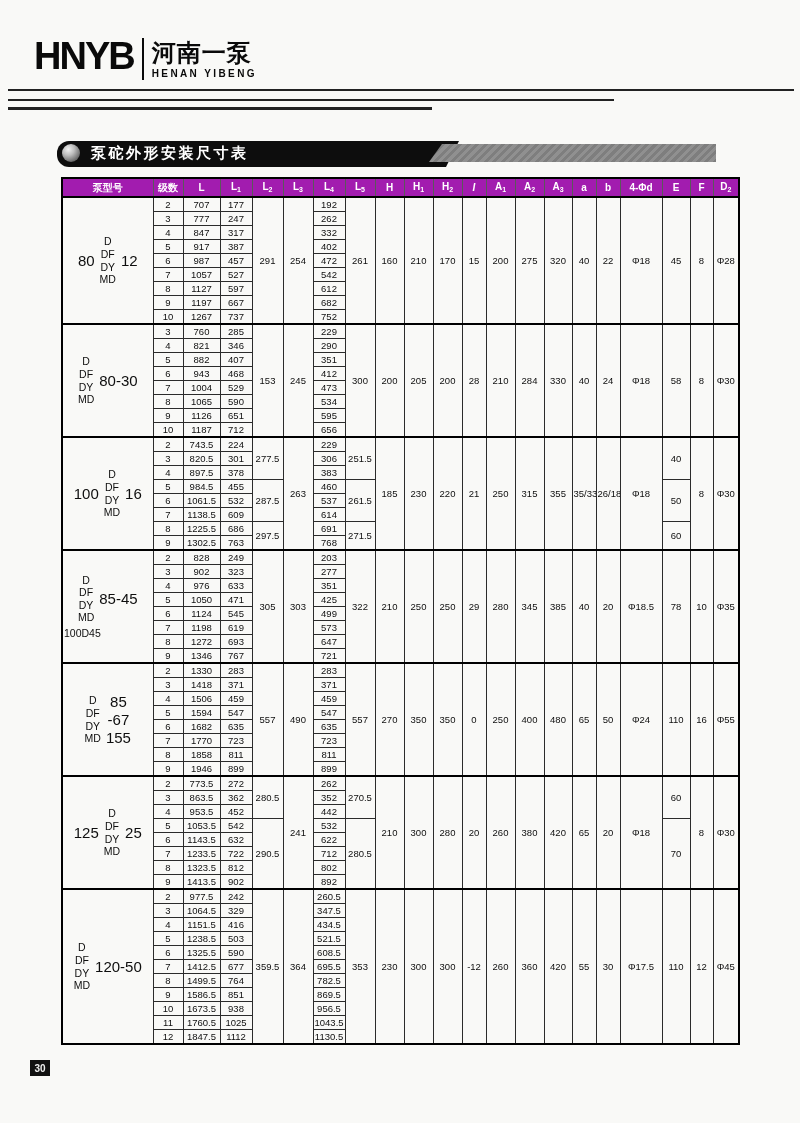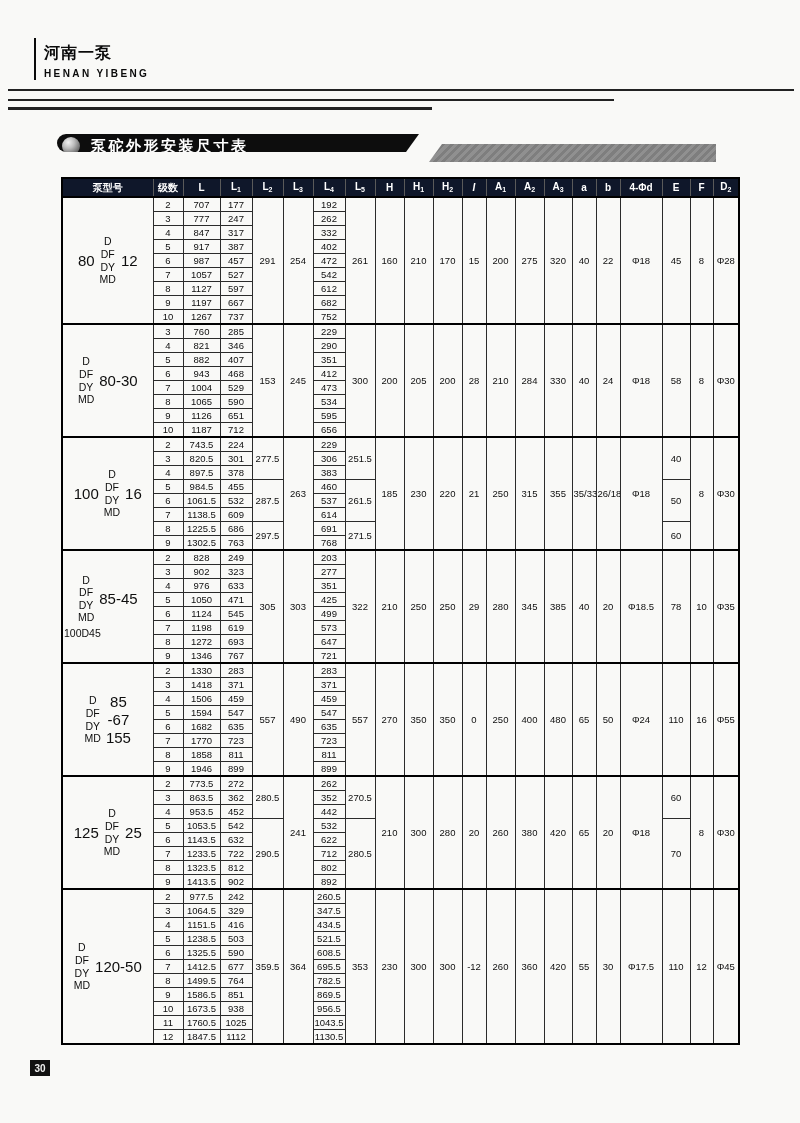--- a/index.html
+++ b/index.html
@@ -8,52 +8,53 @@
     background:#f9f9f7;
     font-family:"Liberation Sans","DejaVu Sans",sans-serif;
     color:#111;
     overflow:hidden;
   }
   
   .logo{position:absolute;top:36px;left:34px;display:flex;align-items:flex-start;gap:8px;}
   .logo-abbr{font-size:38px;font-weight:900;letter-spacing:-2px;line-height:40px;color:#0a0a0a;}
   .logo-div{width:2px;height:42px;background:#0a0a0a;margin-top:2px;}
   .logo-cnwrap{display:flex;flex-direction:column;margin-top:4px;}
-  .logo-cn{font-size:16px;font-weight:900;line-height:26px;color:#0a0a0a;letter-spacing:1px;}
+  .logo-cn{font-size:24px;font-weight:900;line-height:26px;color:#0a0a0a;letter-spacing:1px;}
   .logo-en{font-size:10px;font-weight:bold;letter-spacing:2.4px;color:#0a0a0a;margin-top:2px;}
   
   .rule{position:absolute;background:#222;}
   .rule1{top:89px;left:8px;width:786px;height:2px;}
   .rule2{top:99px;left:8px;width:606px;height:2px;}
   .rule3{top:107px;left:8px;width:424px;height:3px;}
   
   .title-bar{
-    position:absolute;top:134px;left:57px;width:362px;height:18px;
+    position:absolute;top:141px;left:57px;width:362px;height:26px;
     background:#0d0d0d;
     border-radius:12px 0 0 12px;
     clip-path:polygon(0 0,100% 0,calc(100% - 13px) 100%,0 100%);
+    padding-left:40px;
   }
   .sphere{
     position:absolute;left:5px;top:3px;width:18px;height:18px;border-radius:50%;
     background:radial-gradient(circle at 35% 30%, #f2f2f2 0%, #bdbdbd 35%, #7c7c7c 65%, #2e2e2e 100%);
   }
   .title-text{
     position:absolute;left:34px;top:0;height:24px;line-height:24px;
     color:#fff;font-size:15px;font-weight:bold;letter-spacing:2.5px;white-space:nowrap;
   }
   .gray-bar{
     position:absolute;top:144px;left:429px;width:287px;height:18px;
     background:repeating-linear-gradient(135deg,#909090 0 3px,#7e7e7e 3px 6px);
     clip-path:polygon(13px 0,100% 0,100% 100%,0 100%);
   }
   
   .tbl-wrap{position:absolute;top:177px;left:61px;}
   table{border-collapse:collapse;table-layout:fixed;width:677px;border:2px solid #000;}
   th{
-    background:#0f172a;color:#fff;font-size:10px;font-weight:bold;
+    background:#a21caf;color:#fff;font-size:10px;font-weight:bold;
     height:17px;padding:0;border:1px solid #5a5a5a;text-align:center;line-height:1;
   }
   th sub{font-size:7px;vertical-align:-2px;}
   th .ital{font-style:italic;}
   td{
     border:1px solid #2b2b2b;text-align:center;vertical-align:middle;
     font-size:9.5px;height:13px;padding:0 1px;line-height:1.05;color:#0e0e0e;
     overflow:hidden;white-space:nowrap;
   }
   tr.block-start td{border-top:2px solid #000;}
@@ -67,20 +68,21 @@
   .page-num{
     position:absolute;left:30px;top:1060px;width:20px;height:16px;
     background:#111;color:#eee;font-size:10px;font-weight:bold;
     display:flex;align-items:center;justify-content:center;
   }
 </style>
 </head>
 <body>
 
 <div class="logo">
+  <span class="logo-abbr">HNYB</span>
   <span class="logo-div"></span>
   <span class="logo-cnwrap">
     <span class="logo-cn">河南一泵</span>
     <span class="logo-en">HENAN YIBENG</span>
   </span>
 </div>
 
 <div class="rule rule1"></div>
 <div class="rule rule2"></div>
 <div class="rule rule3"></div>

